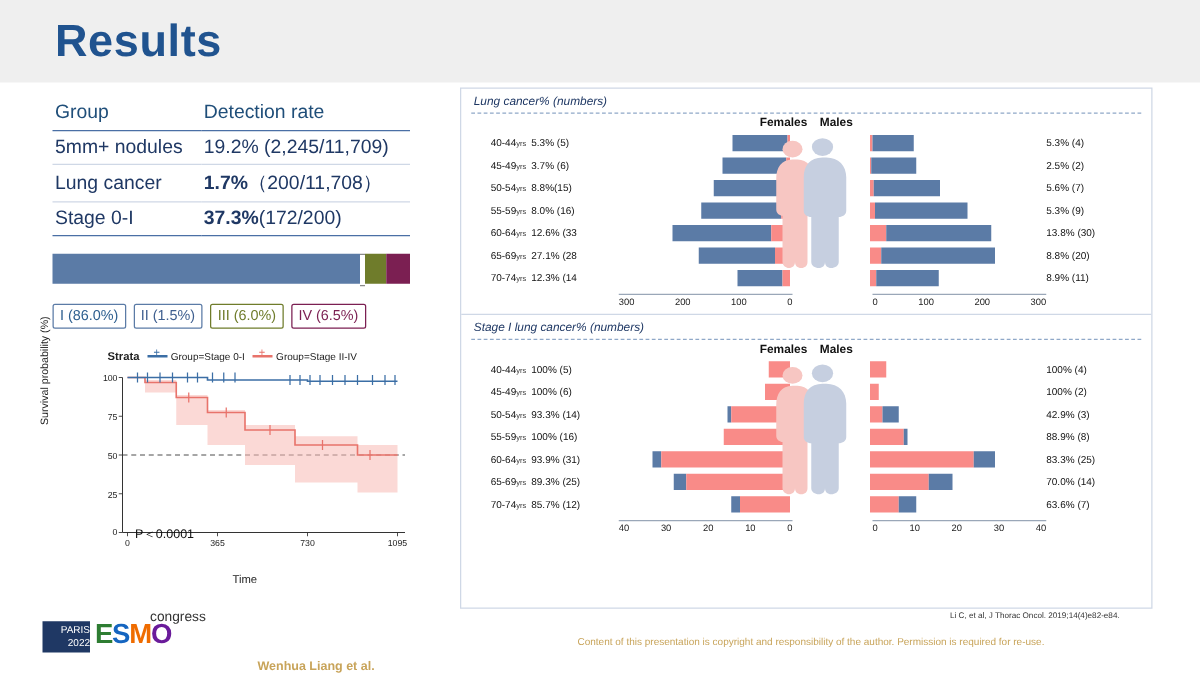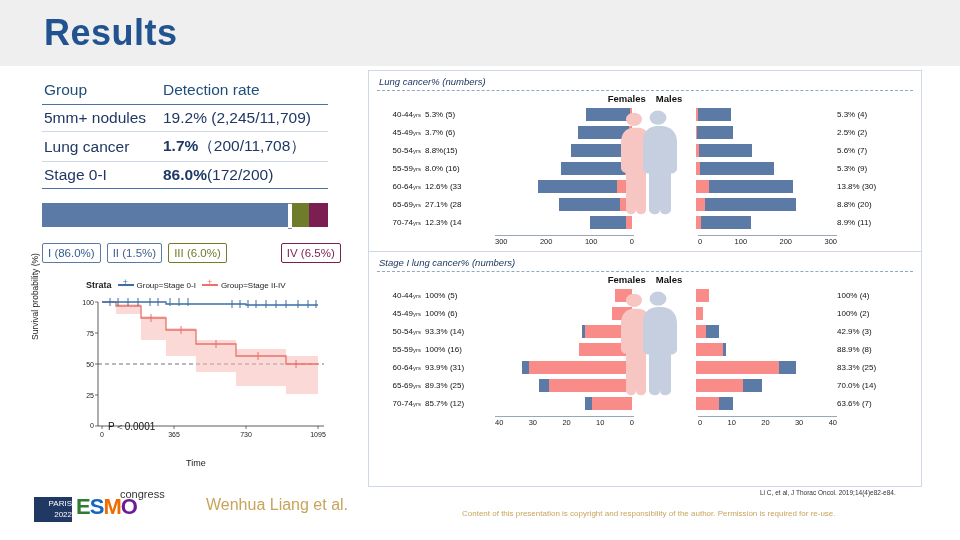--- a/index.html
+++ b/index.html
@@ -49,21 +49,21 @@
   .legend-row{
     position:absolute;left:42px;top:243px;width:300px;display:flex;gap:6px;
   }
   .lg{
     font-size:11.5px;padding:3px 5px;border:1.5px solid #5b7ba6;border-radius:2px;
     background:#fff;white-space:nowrap;
   }
   .lg.i{color:#2e5f8f;border-color:#5b7ba6;}
   .lg.ii{color:#3f5f8f;border-color:#5b7ba6;}
   .lg.iii{color:#6f7c2b;border-color:#6f7c2b;}
-  .lg.iv{color:#7b1f52;border-color:#7b1f52;margin-left:48px;}
+  .lg.iv{color:#7b1f52;border-color:#7b1f52;}
 
   
   .km{
     position:absolute;left:46px;top:280px;width:290px;height:195px;background:#fff;
   }
   .km-strata{
     position:absolute;left:40px;top:0;font-size:8.5px;color:#222;
     display:flex;align-items:center;gap:6px;
   }
   .km-strata .lbl{font-weight:bold;font-size:9px;}
@@ -119,21 +119,21 @@
   .axpad-l{width:42px;}
   .axpad-s{width:74px;}
 
   .panel-sep{border:0;border-top:1px solid #cfd8e6;margin:4px 0 0 0;}
 
   
   .citation{
     position:absolute;left:760px;top:489px;font-size:6.5px;color:#333;white-space:nowrap;
   }
   .footer-author{
-    position:absolute;left:206px;top:496px;font-size:16px;color:#c8a45a;
+    position:absolute;left:206px;top:528px;font-size:10px;color:#c8a45a;font-weight:bold;
   }
   .footer-note{
     position:absolute;left:462px;top:509px;font-size:8px;color:#c8a45a;
   }
   .paris{
     position:absolute;left:34px;top:497px;width:38px;height:24px;background:#1f3864;
     color:#fff;font-size:8px;line-height:11px;text-align:right;padding-top:1px;
   }
   .esmo{
     position:absolute;left:76px;top:494px;font-size:22px;font-weight:bold;
@@ -168,21 +168,21 @@
         <tr>
           <td>5mm+ nodules</td>
           <td class="val">19.2% (2,245/11,709)</td>
         </tr>
         <tr>
           <td>Lung cancer</td>
           <td class="val"><b>1.7%</b><span>（200/11,708）</span></td>
         </tr>
         <tr>
           <td>Stage 0-I</td>
-          <td class="val"><b>86.0%</b><span>(172/200)</span></td>
+          <td class="val"><b>37.3%</b><span>(172/200)</span></td>
         </tr>
       </tbody>
     </table>
   </div>
 
   <div class="stage-bar">
     <div class="seg seg-i" id="segI" style="width: 86%;"></div>
     <div class="seg seg-ii" id="segII" style="width: 1.5%;"></div>
     <div class="seg seg-iii" id="segIII" style="width: 6%;"></div>
     <div class="seg seg-iv" id="segIV" style="width: 6.5%;"></div>

